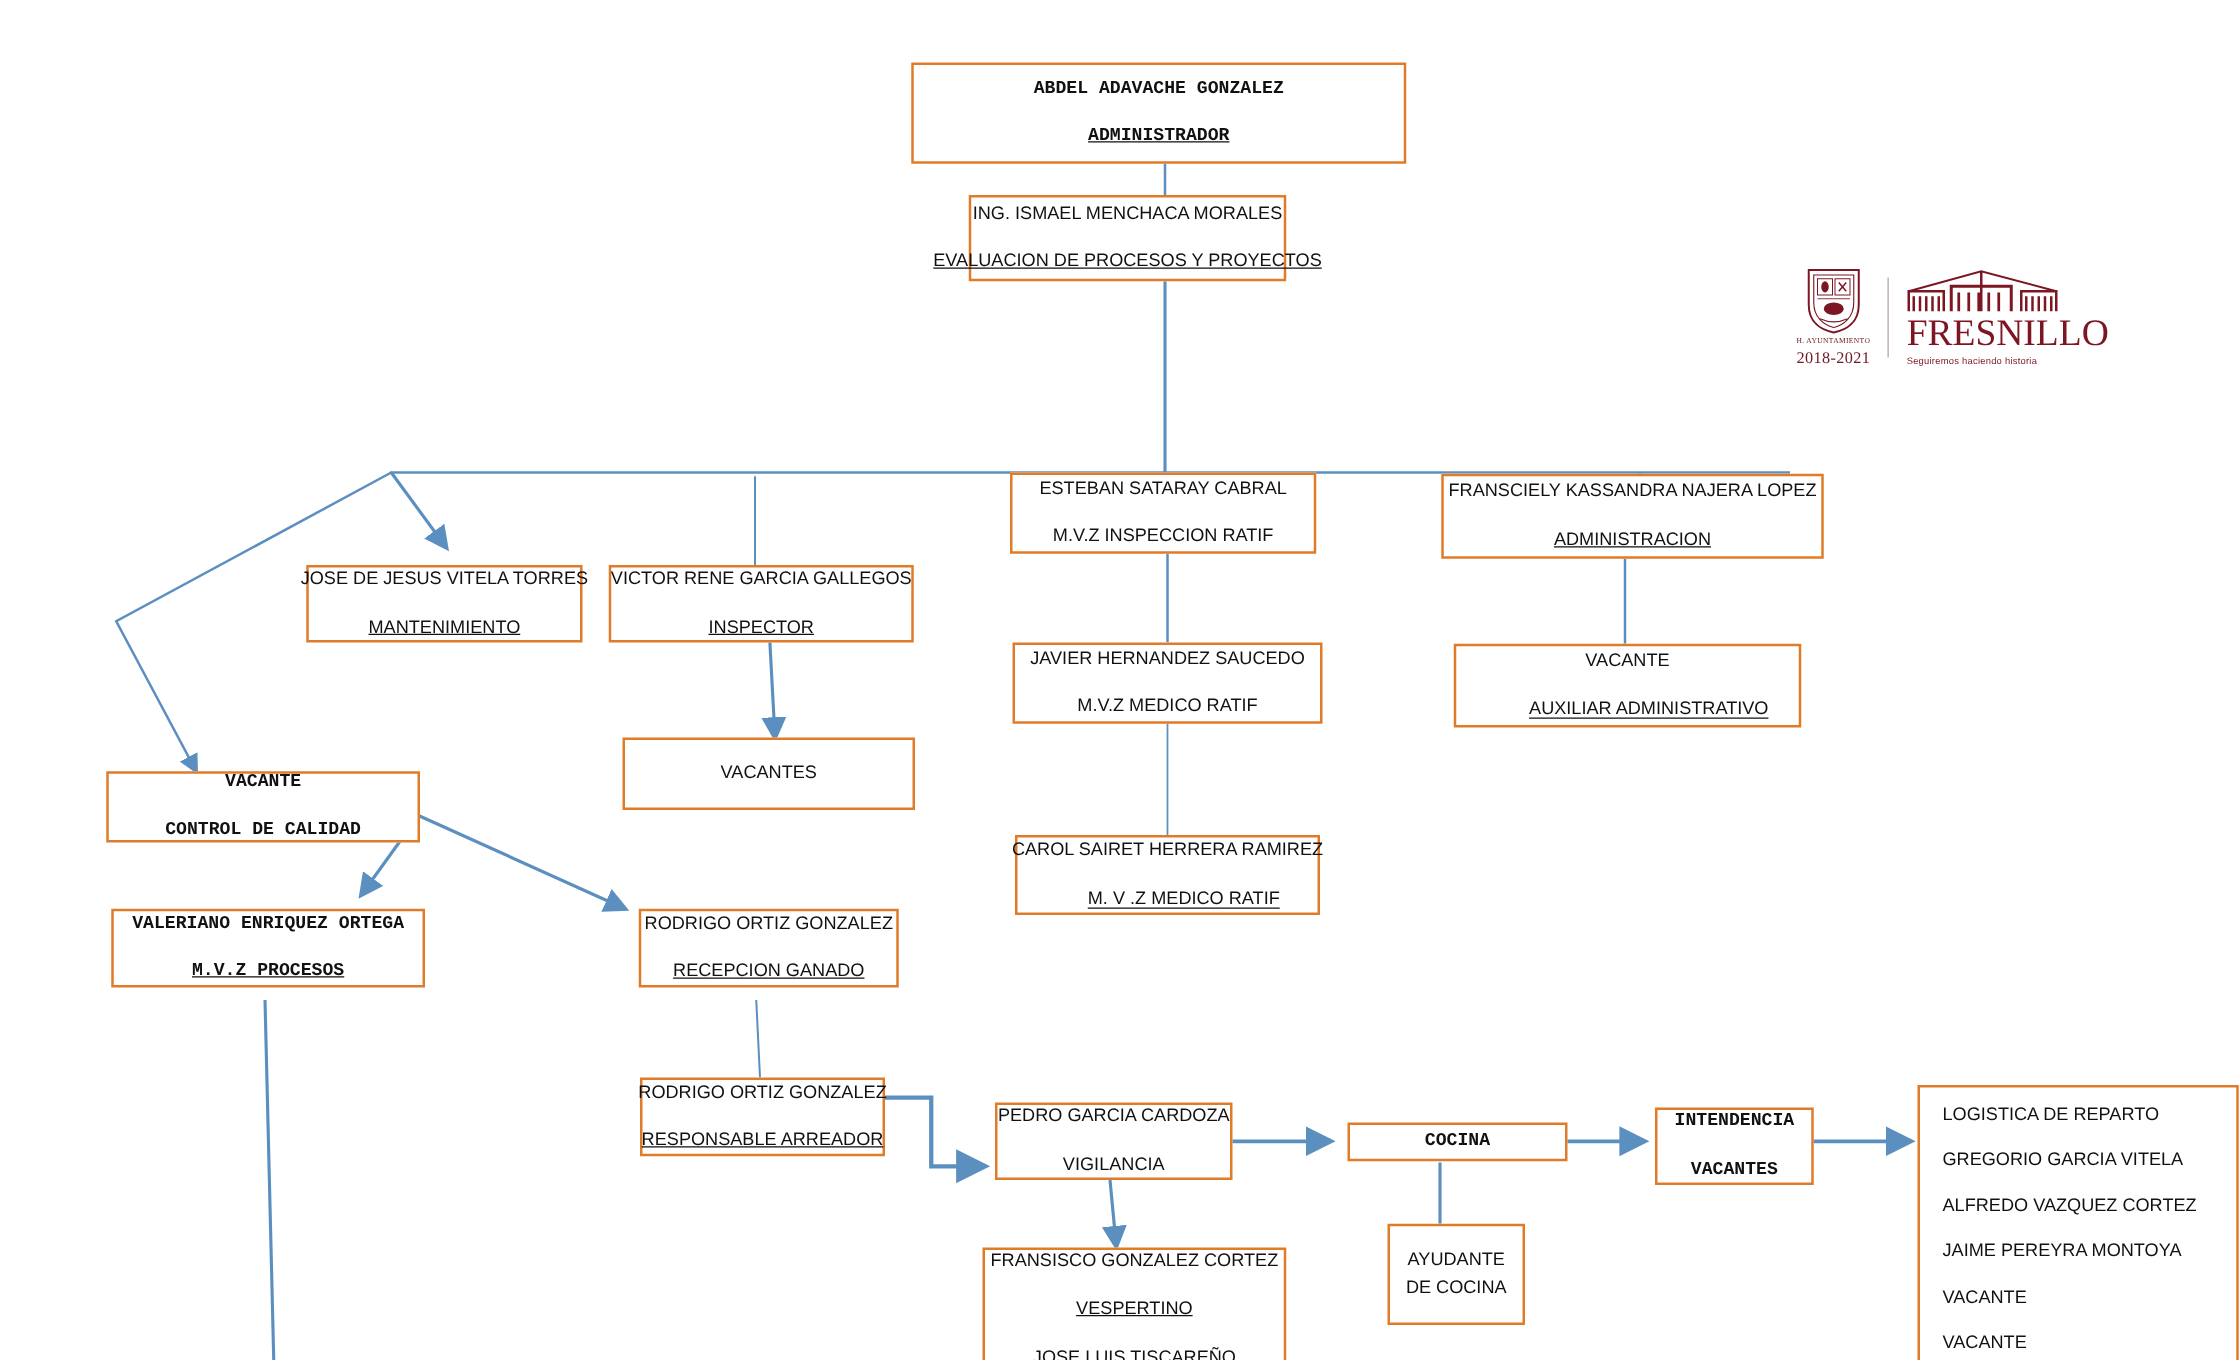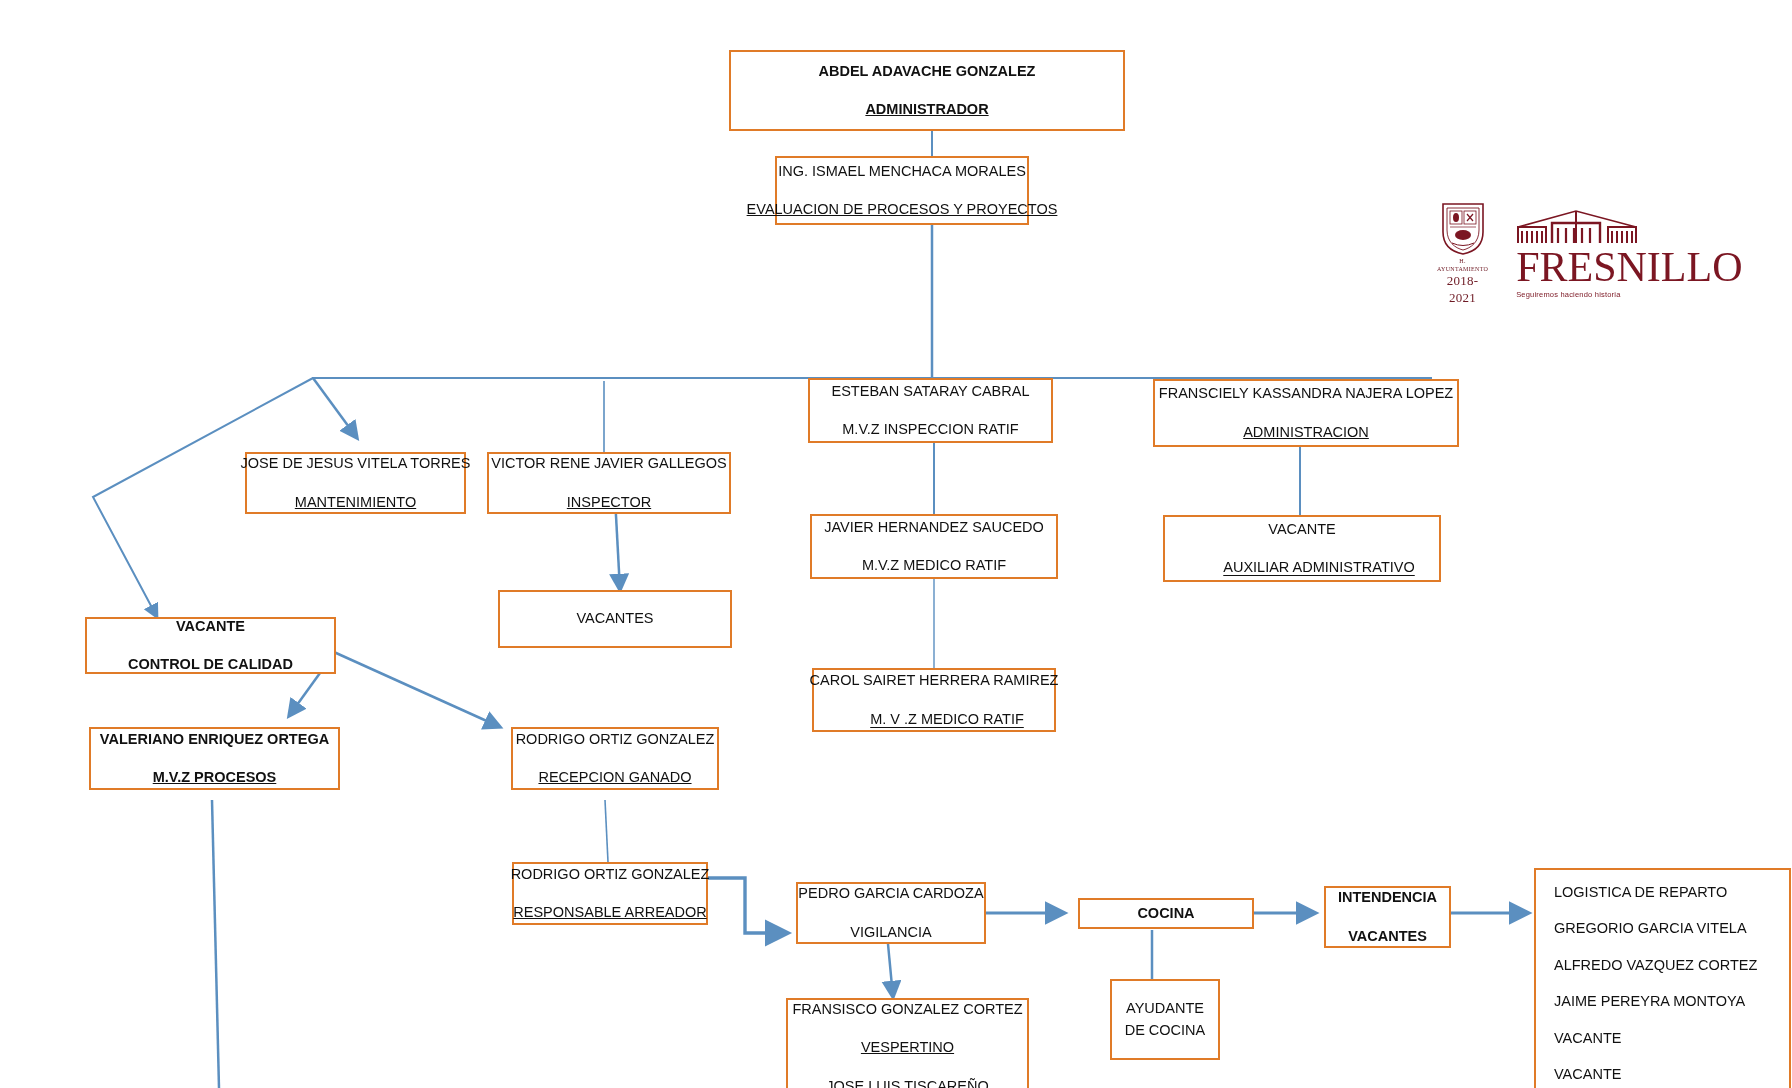--- a/index.html
+++ b/index.html
@@ -47,21 +47,21 @@
   .node.gap2 .ln + .ln { margin-top: 21px; }
   .node.gap1 .ln + .ln { margin-top: 5px; }
   .node.listbox {
     align-items: flex-start;
     justify-content: flex-start;
     text-align: left;
     padding: 14px 0 0 18px;
   }
   .node.listbox .ln { margin-bottom: 19px; }
   .u { text-decoration: underline; }
-  .b { font-weight: bold; }
+  .b { font-weight: bold; font-family: Liberation Mono, monospace; }
   .indent { padding-left: 34px; text-decoration: underline; text-underline-offset: 3px; }
   .indent2 { padding-left: 26px; text-decoration: underline; text-underline-offset: 3px; }
 
   
   #logos {
     position: absolute;
     left: 1437px;
     top: 211px;
     width: 250px;
     height: 86px;
@@ -87,21 +87,21 @@
   .divider-v {
     width: 1px;
     height: 64px;
     background: #b9a0a4;
     margin: 0 14px;
   }
   .fres-wrap { display: flex; flex-direction: column; align-items: flex-start; }
   .fres-word {
     color: #7b1622;
     font-family: "Liberation Serif", serif;
-    font-size: 42px;
+    font-size: 30px;
     letter-spacing: 0px;
     line-height: 1;
     margin-top: 1px;
   }
   .fres-tag {
     color: #7b1622;
     font-size: 7.5px;
     letter-spacing: .2px;
     margin-top: 2px;
     font-family: "Liberation Sans", sans-serif;
@@ -183,21 +183,21 @@
     <span class="ln">FRANSCIELY KASSANDRA NAJERA LOPEZ</span>
     <span class="ln u">ADMINISTRACION</span>
   </div>
 
   <div class="node gap2" style="left:245px; top:452px; width:221px; height:62px;">
     <span class="ln">JOSE DE JESUS VITELA TORRES</span>
     <span class="ln u">MANTENIMIENTO</span>
   </div>
 
   <div class="node gap2" style="left:487px; top:452px; width:244px; height:62px;">
-    <span class="ln">VICTOR RENE JAVIER GALLEGOS</span>
+    <span class="ln">VICTOR RENE GARCIA GALLEGOS</span>
     <span class="ln u">INSPECTOR</span>
   </div>
 
   <div class="node gap2" style="left:810px; top:514px; width:248px; height:65px;">
     <span class="ln">JAVIER HERNANDEZ SAUCEDO</span>
     <span class="ln">M.V.Z  MEDICO RATIF</span>
   </div>
 
   <div class="node gap2" style="left:1163px; top:515px; width:278px; height:67px;">
     <span class="ln">VACANTE</span>

